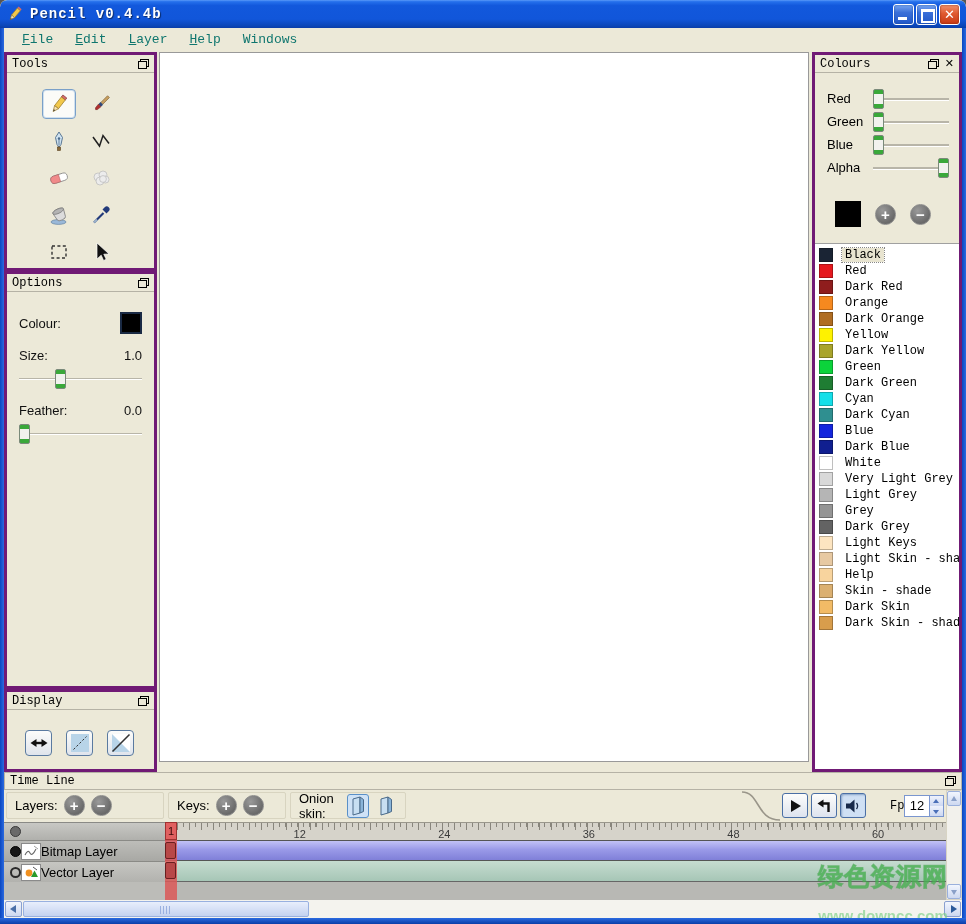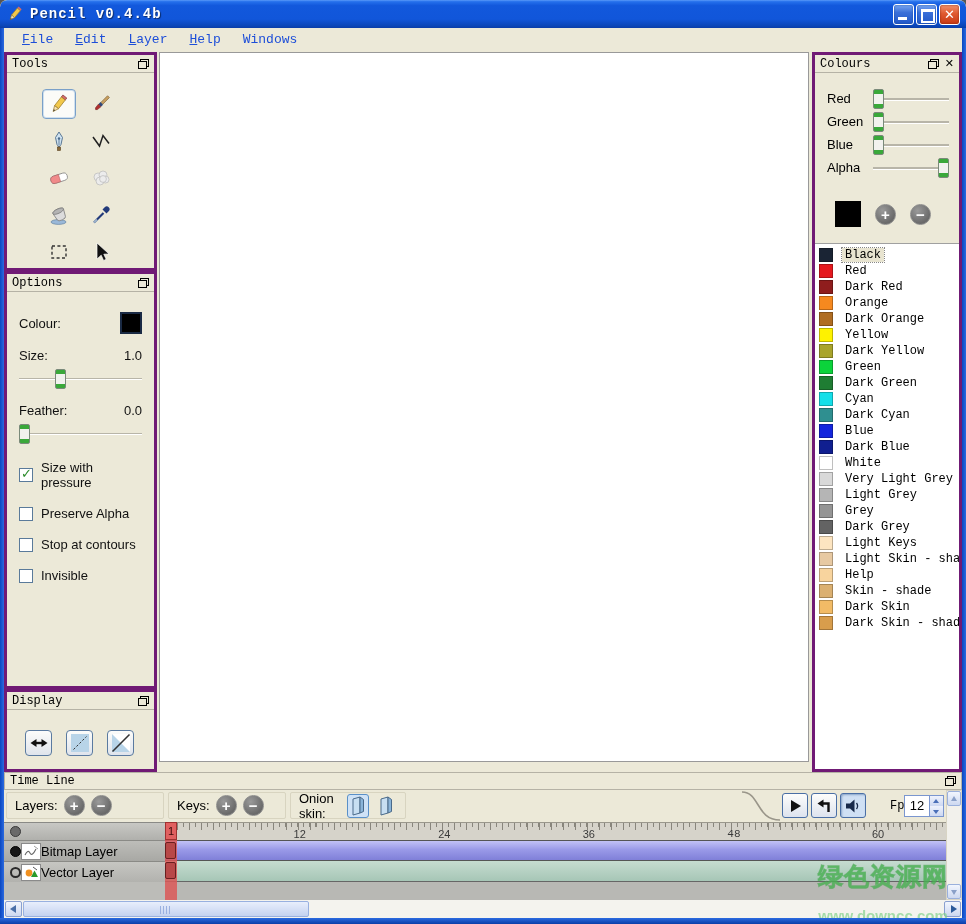--- a/index.html
+++ b/index.html
@@ -22,21 +22,21 @@
   .title-text{color:#fff;font:bold 14px var(--mono);text-shadow:1px 1px 1px #0a2a6a;margin-left:6px;letter-spacing:1px}
   .win-btns{margin-left:auto;display:flex;gap:2px}
   .wbtn{width:21px;height:21px;border-radius:3px;border:1px solid #fff;position:relative;
     background:linear-gradient(180deg,#7aa6f0 0%,#3a6fd8 40%,#2258c8 100%);box-shadow:inset 0 0 2px #184a9a}
   .wbtn.close{background:linear-gradient(180deg,#f0926e 0%,#e05a30 45%,#c83a14 100%);box-shadow:inset 0 0 2px #7a2008}
   .wbtn.min::after{content:"";position:absolute;left:4px;bottom:4px;width:9px;height:3px;background:#fff}
   .wbtn.max::after{content:"";position:absolute;left:4px;top:4px;width:10px;height:9px;border:2px solid #fff;border-top-width:3px}
   .wbtn.close::after{content:"✕";position:absolute;left:0;top:0;width:100%;text-align:center;color:#fff;font:bold 13px/19px var(--sans)}
   
   .menubar{position:absolute;left:4px;top:28px;width:958px;height:22px;background:var(--beige);display:flex;align-items:center;padding-left:8px;gap:2px}
-  .menu-item{display:inline-block;padding:2px 10px;font:13px var(--mono);color:#1d4ed8}
+  .menu-item{display:inline-block;padding:2px 10px;font:13px var(--mono);color:#0f766e}
   .menu-item.u::first-letter{text-decoration:underline}
   
   .panel{position:absolute;background:var(--beige);border:3px solid #701a75}
   .phead{height:18px;background:var(--beige);border-bottom:1px solid #b5b2a5;display:flex;align-items:center;padding:0 5px;font:12px var(--mono)}
   .phead .sp{flex:1}
   .float-ic{width:11px;height:10px;position:relative;display:inline-block}
   .float-ic::before{content:"";position:absolute;right:0;top:0;width:7px;height:6px;border:1px solid #000}
   .float-ic::after{content:"";position:absolute;left:0;bottom:0;width:7px;height:6px;border:1px solid #000;background:var(--beige)}
   .close-ic{font:bold 11px var(--sans);margin-left:6px;cursor:default}
   .tools-p{left:4px;top:52px;width:153px;height:219px}
@@ -336,42 +336,20 @@
       </div>
       <div class="opt-row" style="margin-top:10px">
         <span class="opt-label">Feather:</span>
         <span class="sp"></span>
         <span class="opt-label">0.0</span>
       </div>
       <div class="slider">
         <div class="groove"></div>
           <div class="thumb feather-thumb"></div>
       </div>
-      <div>
-
-          <div class="cb-row">
-            <span class="cbbox checked"></span>
-            <span class="opt-label">Size with pressure</span>
-          </div>
-
-          <div class="cb-row">
-            <span class="cbbox"></span>
-            <span class="opt-label">Preserve Alpha</span>
-          </div>
-
-          <div class="cb-row">
-            <span class="cbbox"></span>
-            <span class="opt-label">Stop at contours</span>
-          </div>
-
-          <div class="cb-row">
-            <span class="cbbox"></span>
-            <span class="opt-label">Invisible</span>
-          </div>
-        </div>
     </div>
   </div>
 
   <div class="panel display-p">
     <div class="phead">
       <span>Display</span>
       <span class="sp"></span>
         <span class="float-ic"></span>
     </div>
     <div class="disp-row">
@@ -672,21 +650,21 @@
         </span>
         <span>Vector Layer</span>
       </div>
     </div>
 
     <div class="tracks">
       <div class="ruler">
           <span class="ruler-num" style="left: 128.55px;">12</span>
           <span class="ruler-num" style="left: 273.15px;">24</span>
           <span class="ruler-num" style="left: 417.75px;">36</span>
-          <span class="ruler-num" style="left: 562.35px; font-family: Liberation Mono, monospace;">48</span>
+          <span class="ruler-num" style="left: 562.35px;">48</span>
           <span class="ruler-num" style="left: 706.95px;">60</span>
         </div>
       <div class="playhead"></div>
       <div class="frame1">1</div>
       <div class="track bitmap">
         <span class="kf"></span>
       </div>
       <div class="track vector">
         <span class="kf"></span>
       </div>

